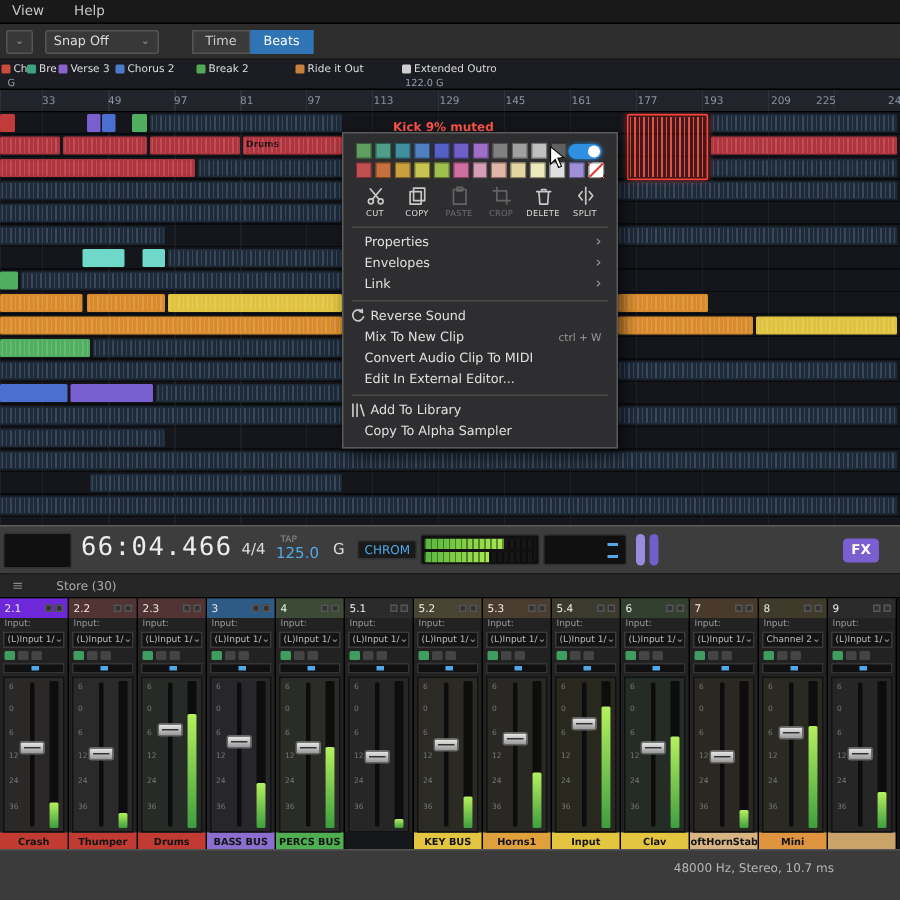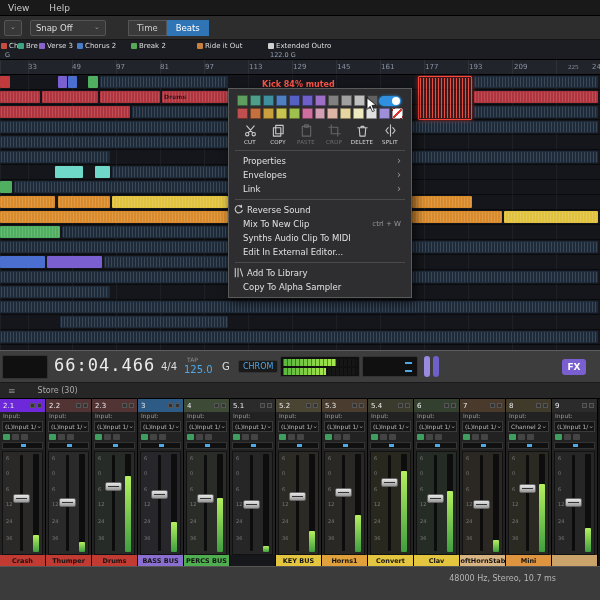--- a/index.html
+++ b/index.html
@@ -171,26 +171,26 @@
       <div class="tick" style="left: 116px;">97</div>
       <div class="tick" style="left: 160px;">81</div>
       <div class="tick" style="left: 205px;">97</div>
       <div class="tick" style="left: 249px;">113</div>
       <div class="tick" style="left: 293px;">129</div>
       <div class="tick" style="left: 337px;">145</div>
       <div class="tick" style="left: 381px;">161</div>
       <div class="tick" style="left: 425px;">177</div>
       <div class="tick" style="left: 469px;">193</div>
       <div class="tick" style="left: 514px;">209</div>
-      <div class="tick" style="left: 568px; font-family: Liberation Serif, serif;">225</div>
+      <div class="tick" style="left: 544px;">225</div>
       <div class="tick" style="left: 592px;">241</div>
     </div>
 
   <div class="arrange">
-    <div class="muted-label" style="left: 262px; top: 5px;">Kick 84% muted</div>
+    <div class="muted-label" style="left: 262px; top: 5px;">Kick 9% muted</div>
 
     <div class="ctx">
       <div class="pal">
           <div class="prow">
             <div class="sw" style="background: rgb(95, 158, 95);"></div>
             <div class="sw" style="background: rgb(79, 158, 138);"></div>
             <div class="sw" style="background: rgb(63, 143, 159);"></div>
             <div class="sw" style="background: rgb(79, 127, 192);"></div>
             <div class="sw" style="background: rgb(85, 96, 197);"></div>
             <div class="sw" style="background: rgb(111, 95, 200);"></div>
@@ -287,21 +287,21 @@
                 <path d="M9.8 0.5 L9.8 4.4 L6.4 3 Z" fill="#c8c8c8"></path>
               </svg>
             </div>
             <div class="milbl">Reverse Sound</div>
           </div>
           <div class="mi">
             <div class="milbl">Mix To New Clip</div>
             <div class="sc">ctrl + W</div>
           </div>
           <div class="mi">
-            <div class="milbl">Synths Audio Clip To MIDI</div>
+            <div class="milbl">Convert Audio Clip To MIDI</div>
           </div>
           <div class="mi">
             <div class="milbl">Edit In External Editor...</div>
           </div>
           <div class="sep"></div>
           <div class="mi">
             <div class="ic">
               <svg viewBox="0 0 12 12">
                 <path class="s" d="M2.5 1.5 V10.5 M5.5 1.5 V10.5 M8 2 L10.5 10"></path>
               </svg>
@@ -681,21 +681,21 @@
           <div class="dbt" style="top: 19%;">0</div>
           <div class="dbt" style="top: 34%;">6</div>
           <div class="dbt" style="top: 49%;">12</div>
           <div class="dbt" style="top: 66%;">24</div>
           <div class="dbt" style="top: 82%;">36</div>
           <div class="slot"></div>
           <div class="cap" style="top: calc(30% - 5px);"></div>
           <div class="mbg"></div>
           <div class="meter" style="height: 79%;"></div>
         </div>
-        <div class="slabel" style="background: rgb(227, 197, 63);">Convert</div>
+        <div class="slabel" style="background: rgb(227, 197, 63);">Input</div>
       </div>
       <div class="strip">
         <div class="shead" style="background: rgb(51, 64, 47);">
           <div class="hnum">6</div>
           <div class="hsq"></div>
           <div class="hsq2"></div>
         </div>
         <div class="sinlbl">Input:</div>
         <div class="sinbox">
           <div class="ival">(L)Input 1/</div>

